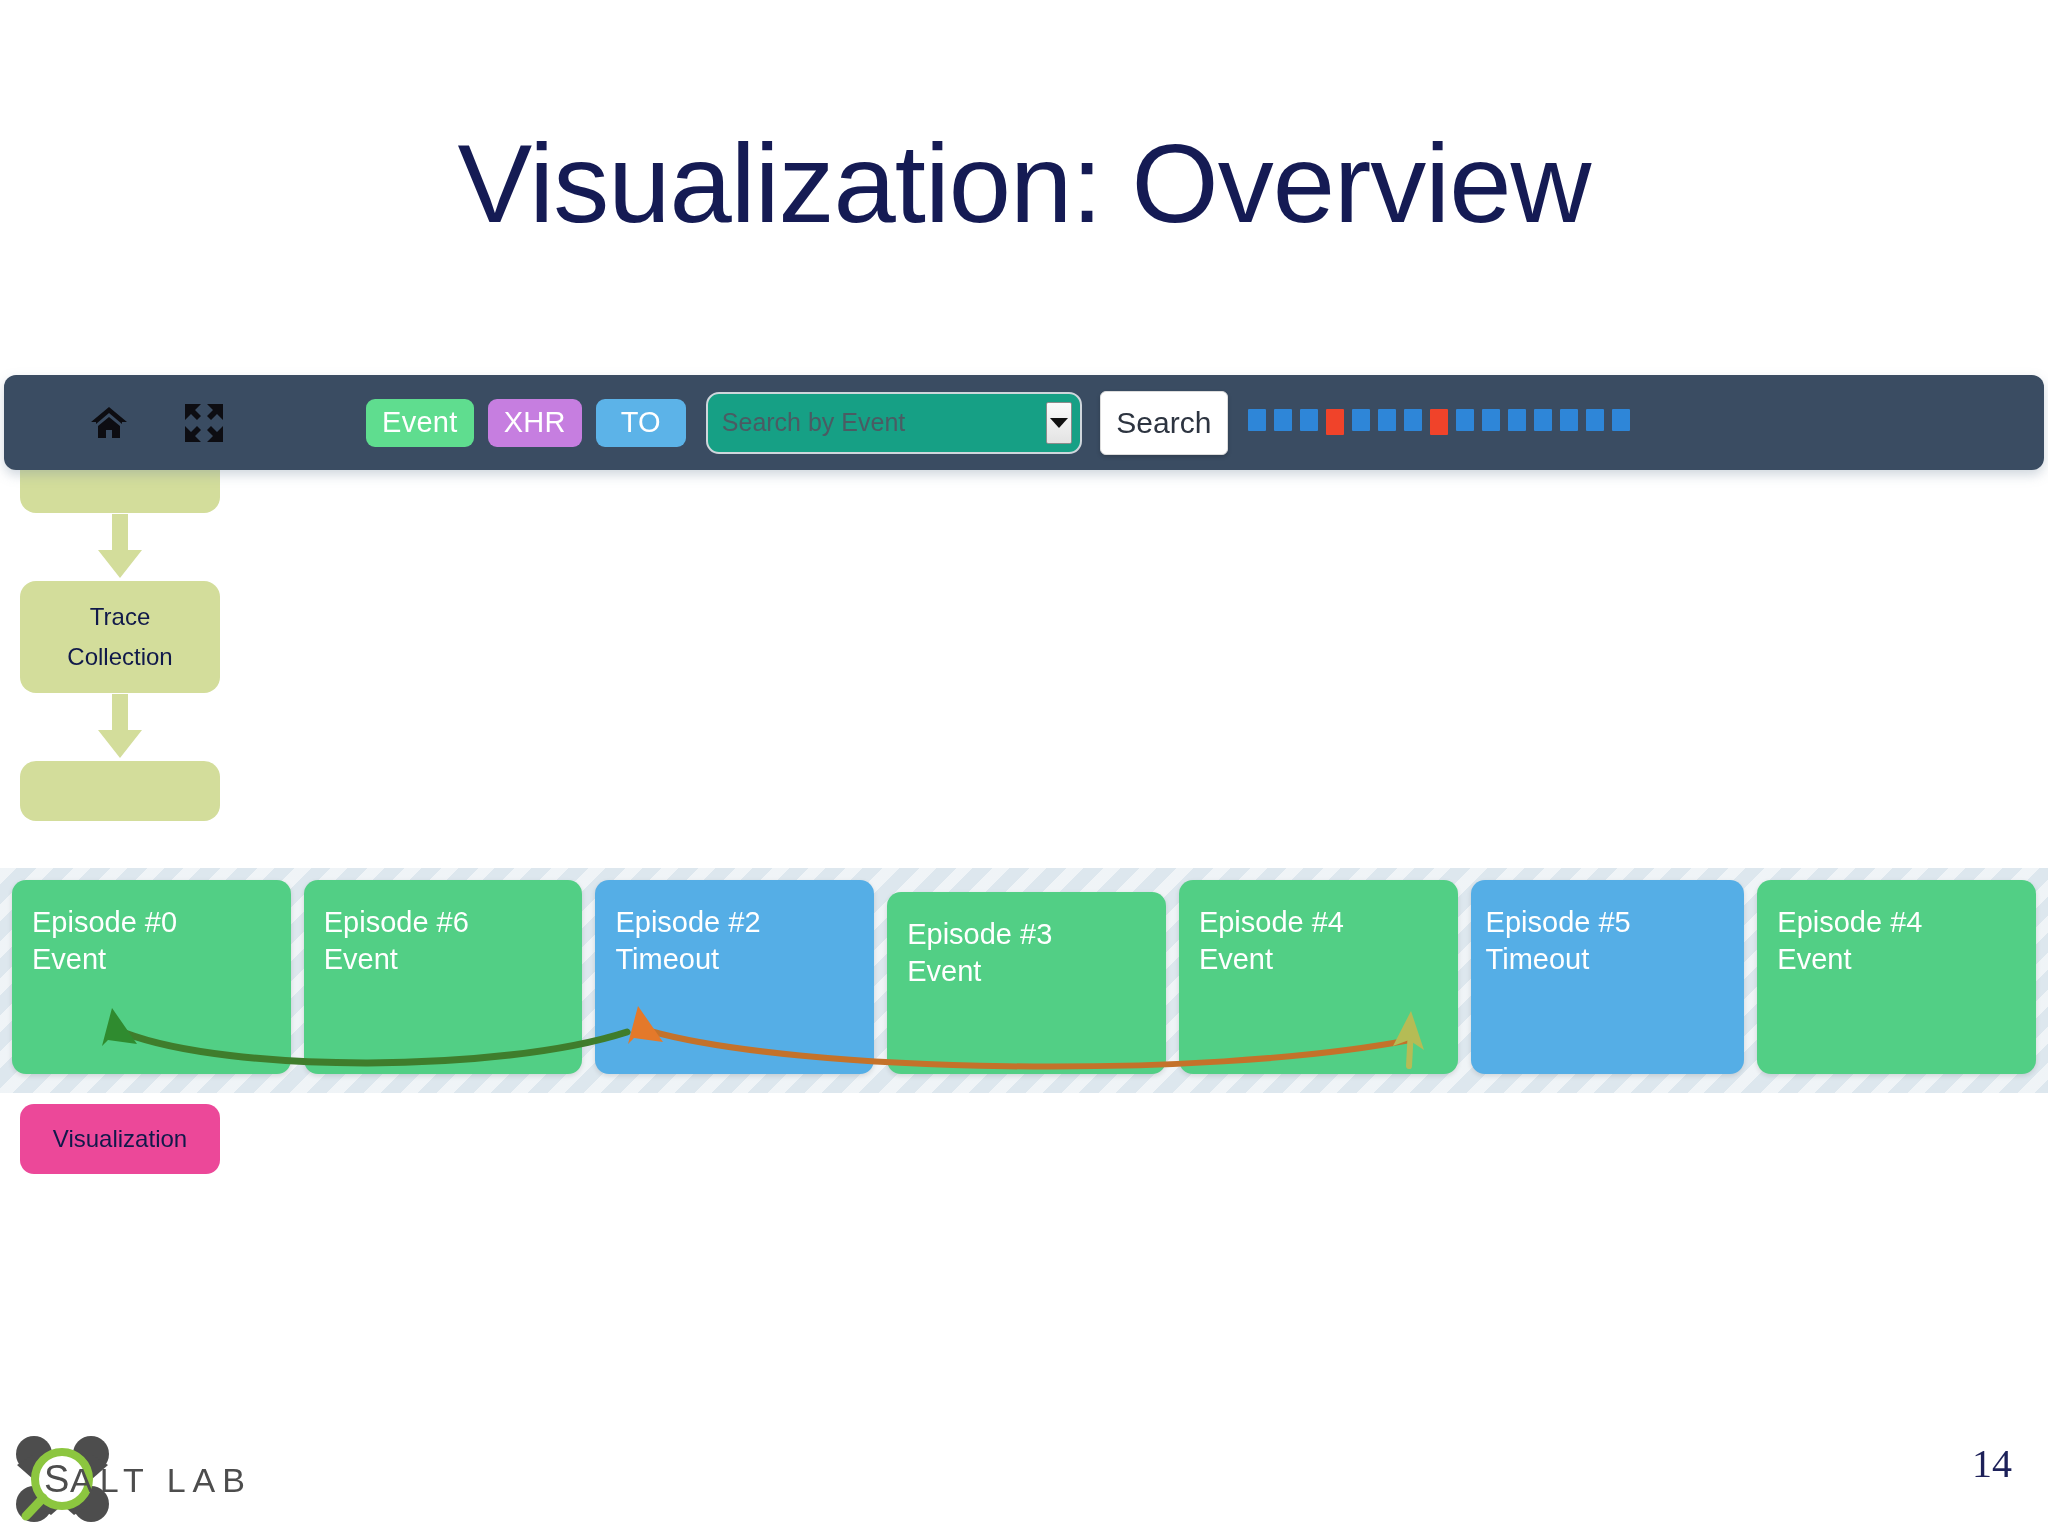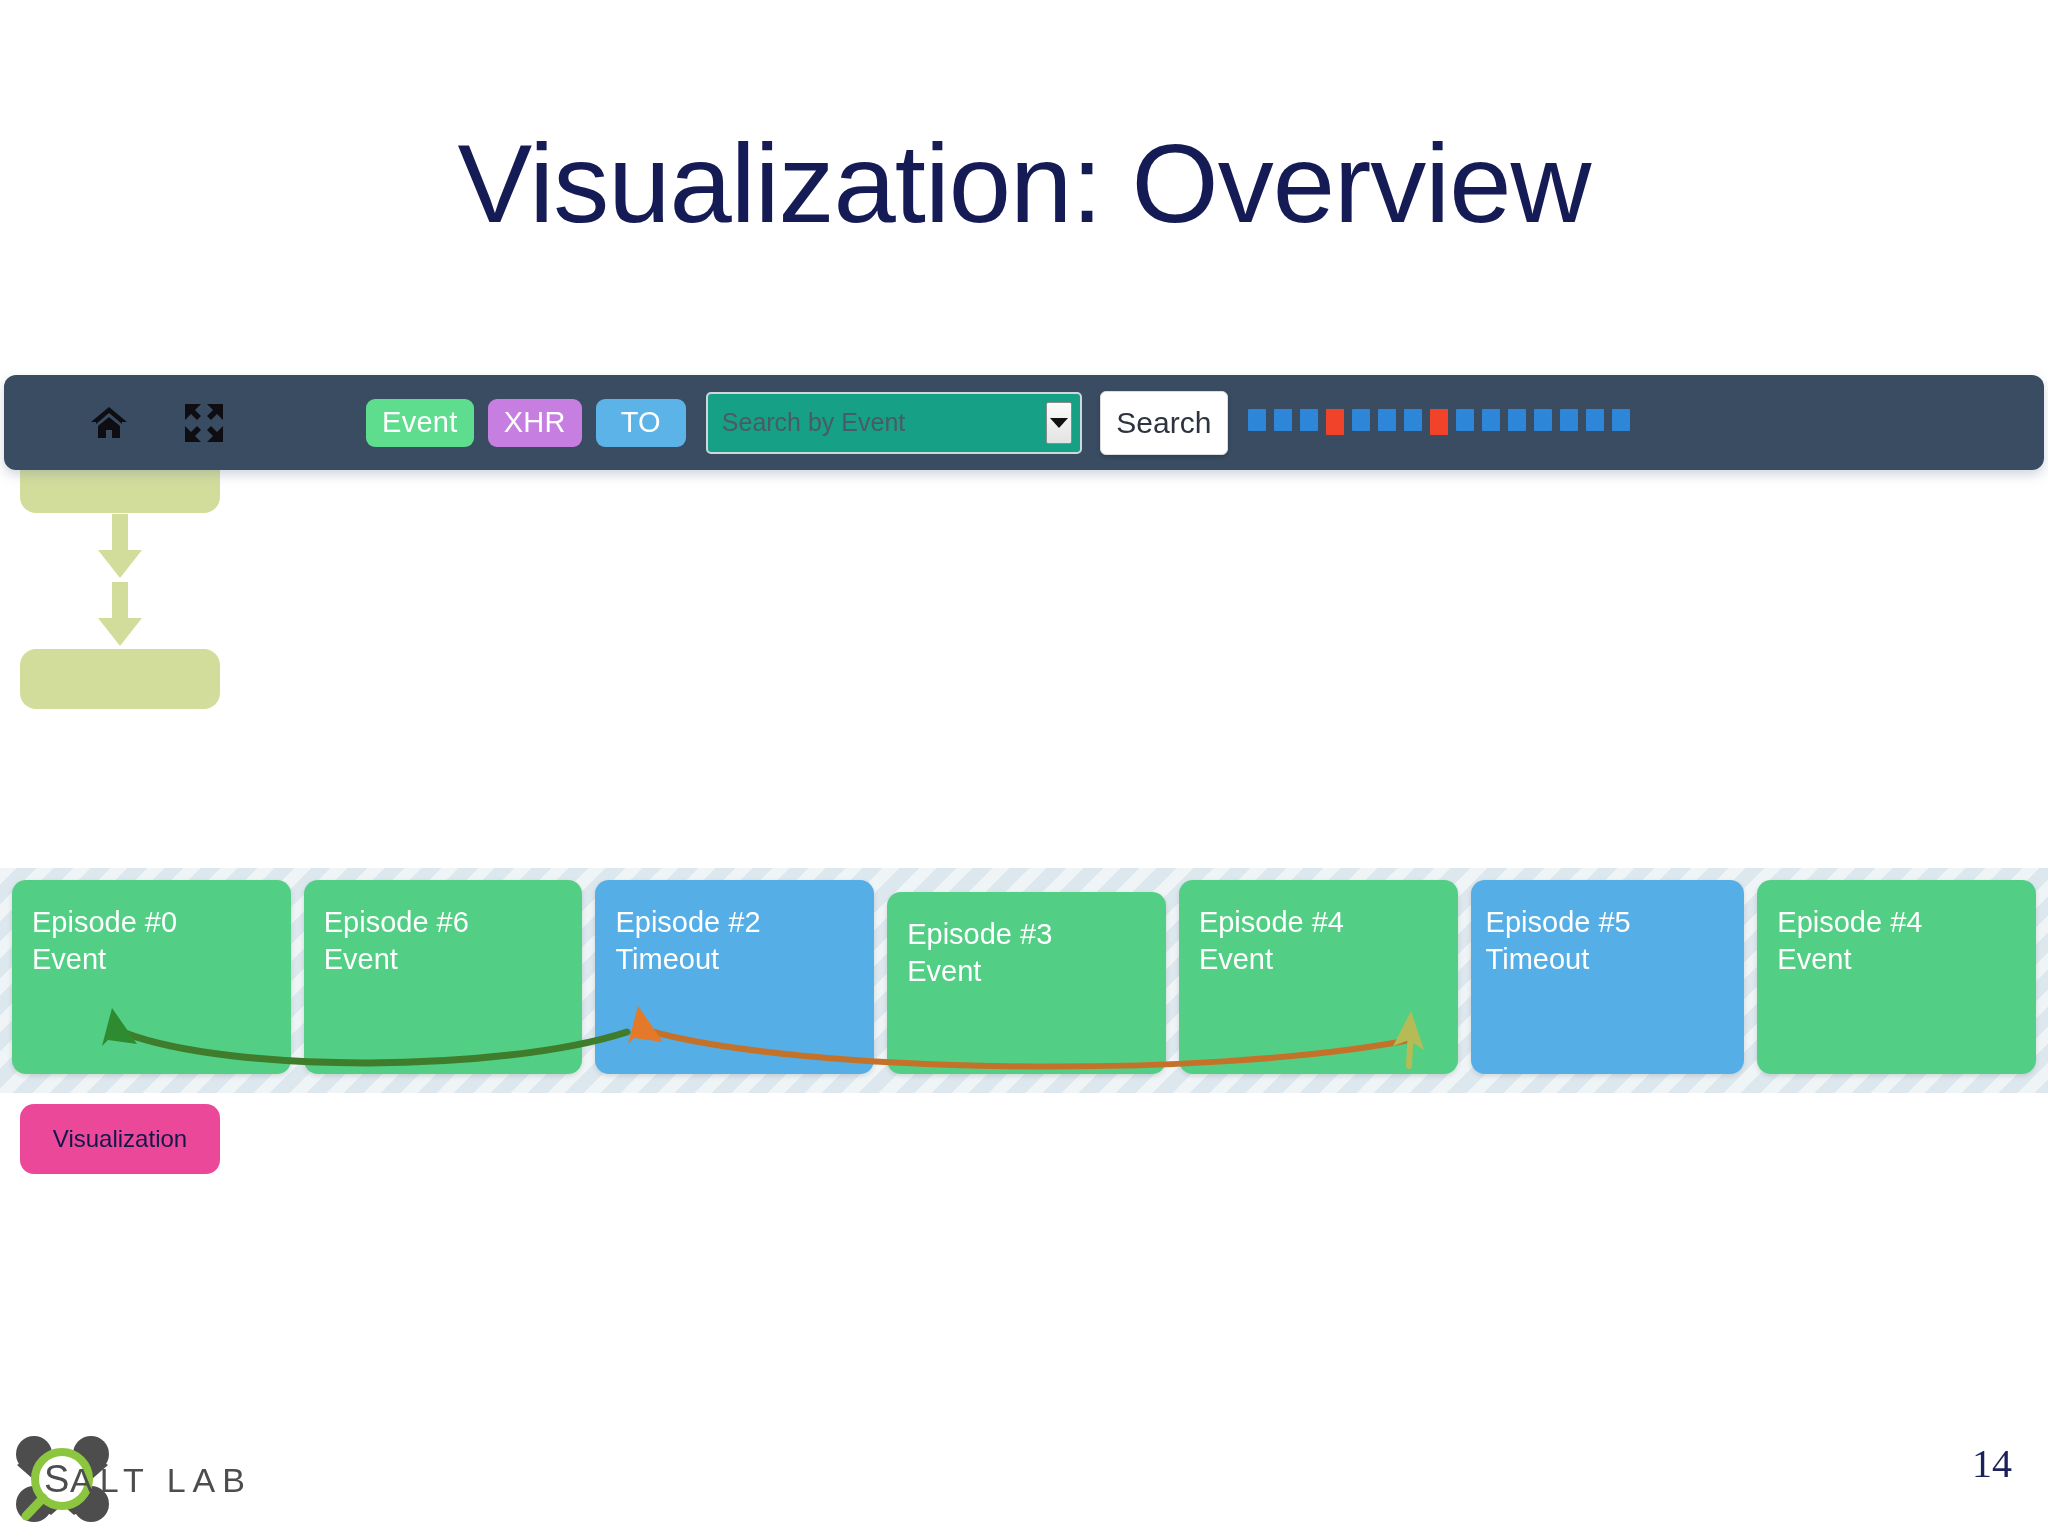--- a/index.html
+++ b/index.html
@@ -101,21 +101,21 @@
   }
   .pill.event { background: #5fdd8f; }
   .pill.xhr   { background: #c67ee0; }
   .pill.to    { background: #5cb3e8; }
 
   .tb-search-wrap {
     margin-left: 20px;
     width: 372px; height: 58px;
     background: #16a085;
     border: 2px solid #cfd6dc;
-    border-radius: 5px;
+    border-radius: 13px;
     display: flex; align-items: center;
     position: relative;
   }
   .tb-search-input {
     flex: 1;
     background: transparent;
     border: none; outline: none;
     font-family: "Liberation Sans", sans-serif;
     font-size: 25px;
     color: #4b5b63;
@@ -223,20 +223,24 @@
 <div class="flow">
 
   <div class="flow-box partial-top"></div>
 
   <div class="flow-arrow">
     <svg width="56" height="66" viewBox="0 0 56 66" aria-hidden="true">
       <polygon points="20,0 36,0 36,36 50,36 28,64 6,36 20,36" fill="#d3dd9b"></polygon>
     </svg>
   </div>
 
+  <div class="flow-box trace">
+    <span class="ln">Trace</span>
+    <span class="ln">Collection</span>
+  </div>
 
   <div class="flow-arrow">
     <svg width="56" height="66" viewBox="0 0 56 66" aria-hidden="true">
       <polygon points="20,0 36,0 36,36 50,36 28,64 6,36 20,36" fill="#d3dd9b"></polygon>
     </svg>
   </div>
 
   <div class="flow-box partial-bottom"></div>
 </div>
 

